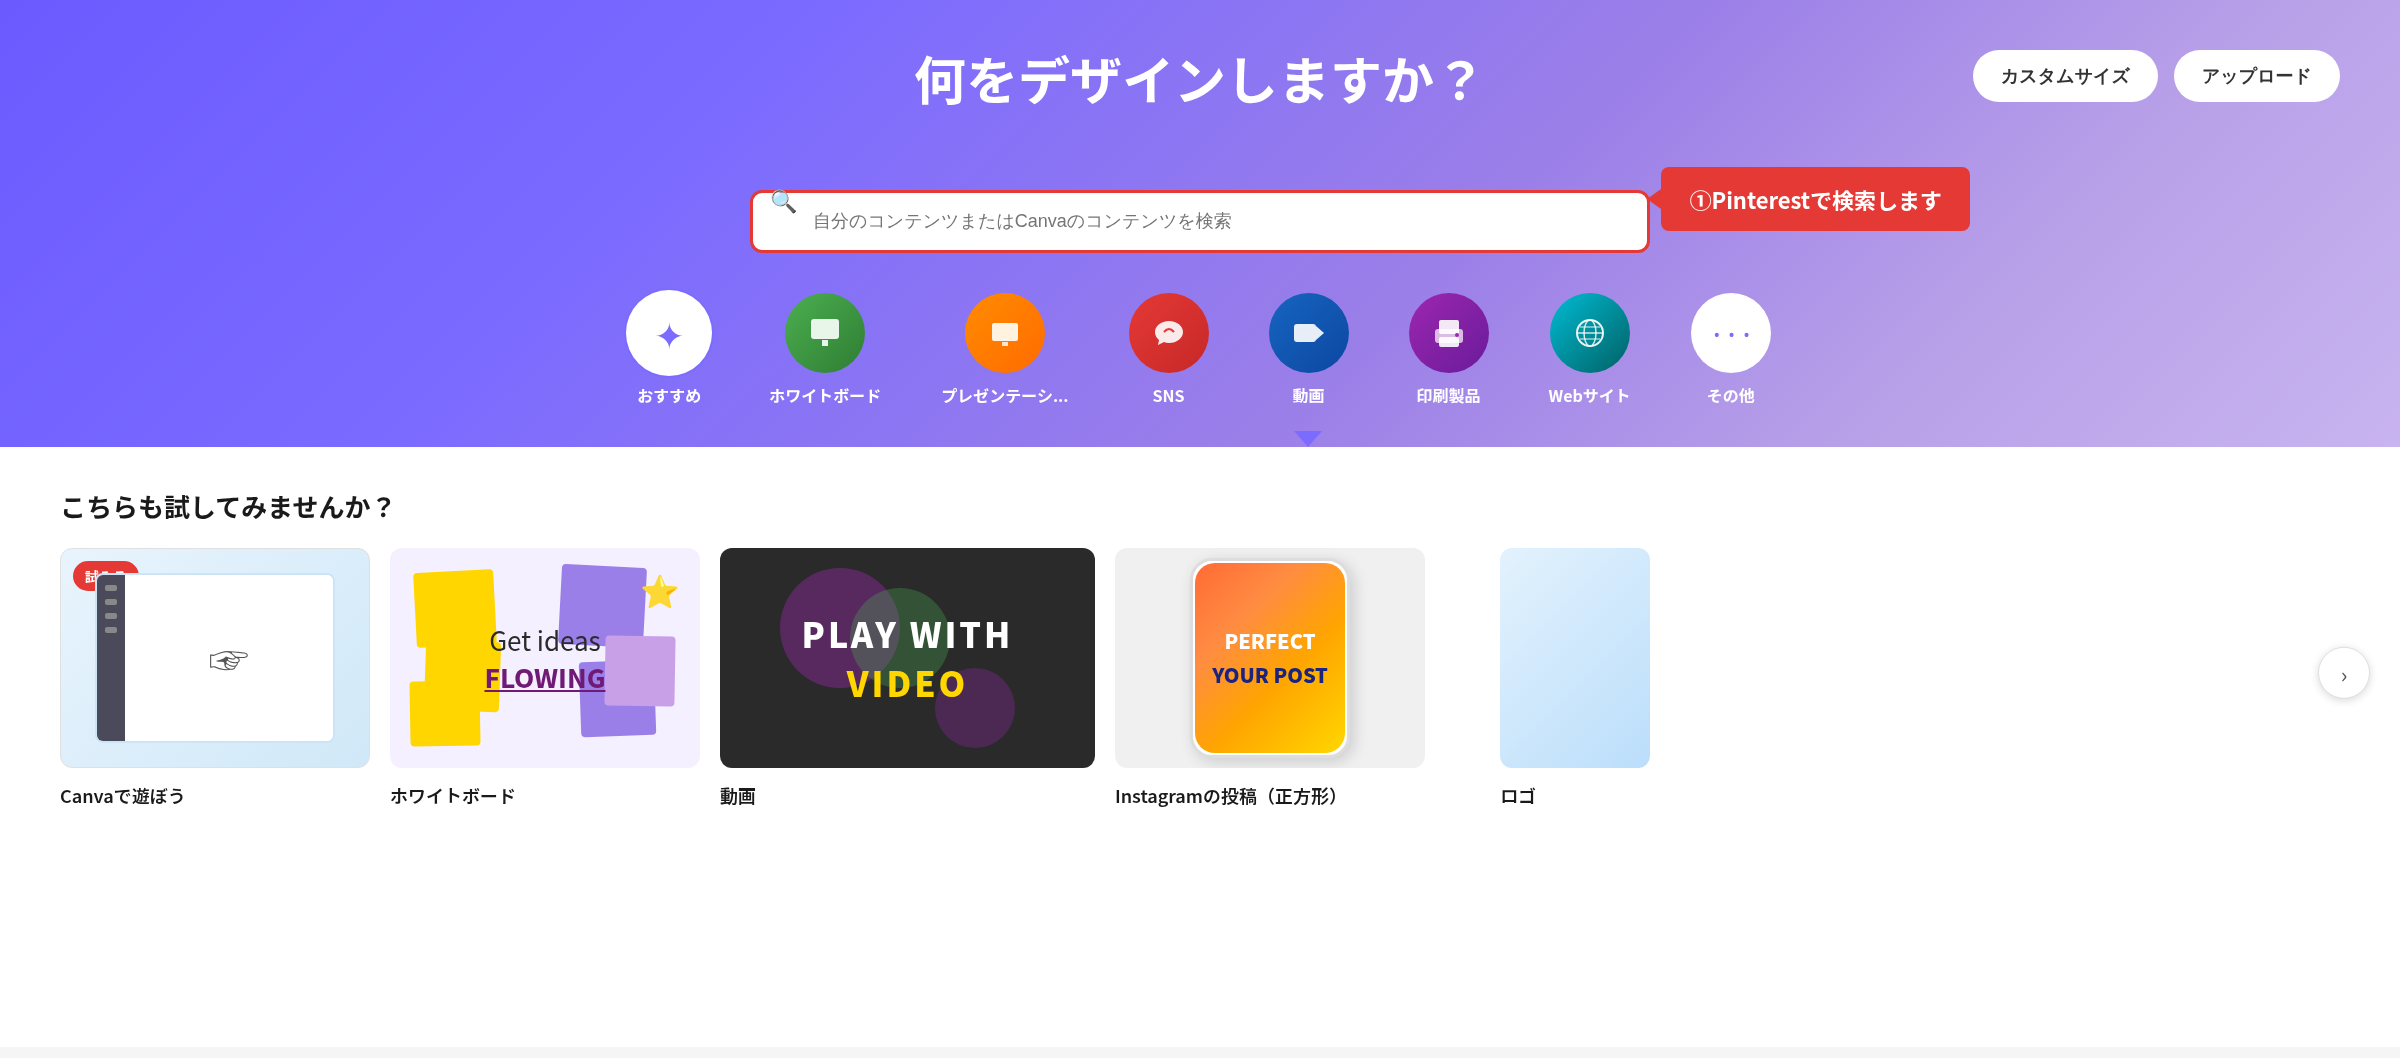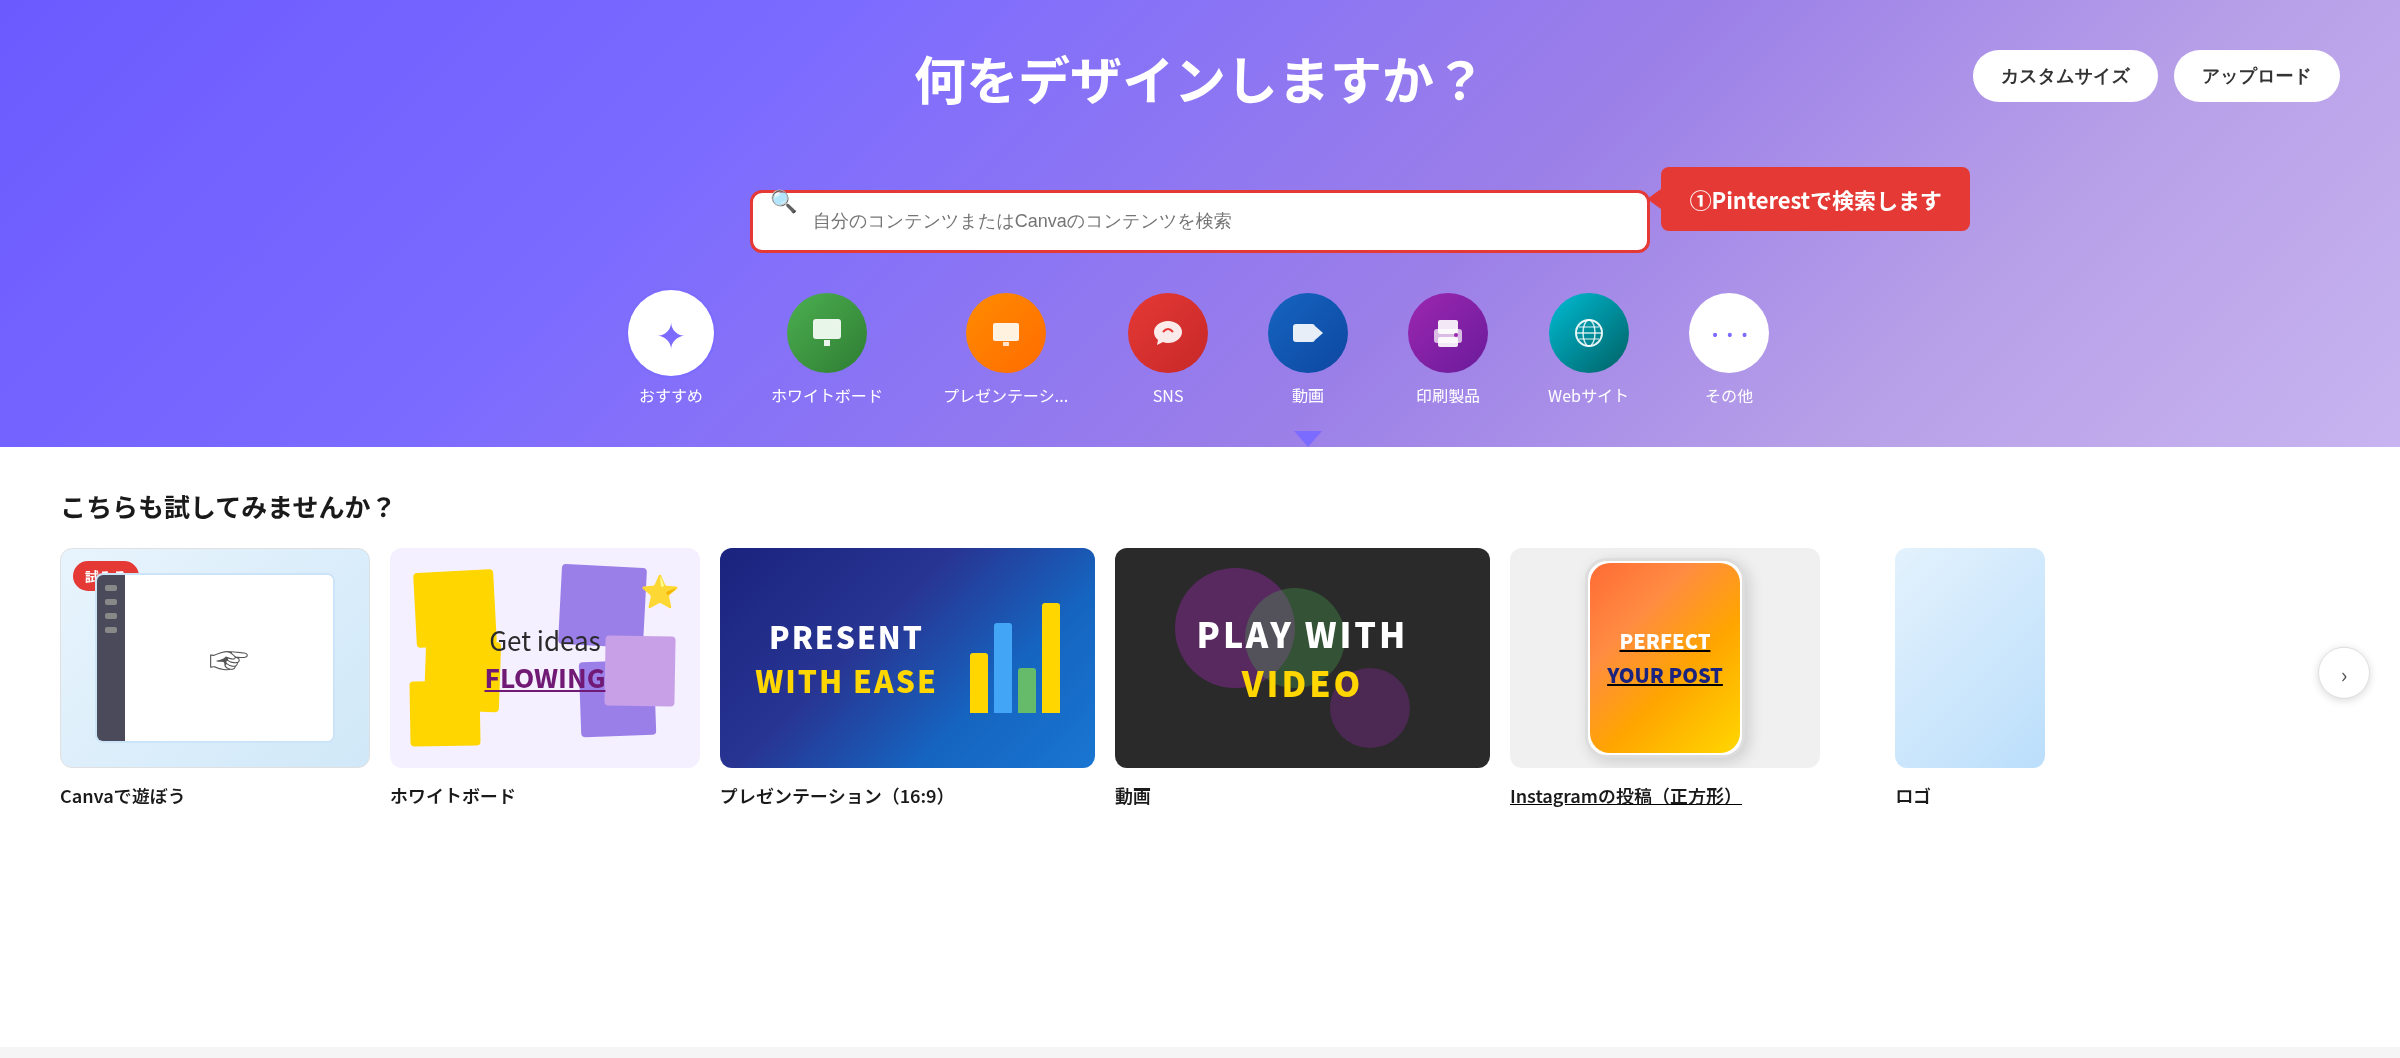--- a/index.html
+++ b/index.html
@@ -144,21 +144,21 @@
     }
 
     .category-icon-circle.active {
       background: white;
       box-shadow: 0 0 0 3px white, 0 0 0 5px #7C6BFF;
     }
 
     .category-label {
       color: white;
       font-size: 16px;
-      font-weight: 400;
+      font-weight: 700;
       text-align: center;
     }
 
     .triangle-down {
       width: 0;
       height: 0;
       border-left: 14px solid transparent;
       border-right: 14px solid transparent;
       border-top: 16px solid #7C6BFF;
       position: relative;
@@ -437,21 +437,20 @@
       font-size: 34px;
       font-weight: 900;
       color: #FFD600;
       display: block;
       letter-spacing: 3px;
     }
 
     
     .card-instagram {
       width: 365px;
-      text-decoration: underline;
     }
 
     .card-instagram .card-thumbnail {
       width: 310px;
       height: 220px;
       background: #f0f0f0;
       display: flex;
       align-items: center;
       justify-content: center;
       position: relative;
@@ -683,37 +682,20 @@
           <span class="star-badge">⭐</span>
           <div class="get-ideas-text">
             <span class="get-ideas-main">Get ideas</span>
             <span class="get-ideas-flowing">FLOWING</span>
           </div>
         </div>
       </div>
       <span class="card-label">ホワイトボード</span>
     </div>
 
-    <div class="card-item card-presentation">
-      <div class="card-thumbnail">
-        <div class="present-row" style="gap:12px; padding: 0 20px;">
-          <div class="present-text-mock">
-            <span class="present-main">PRESENT</span>
-            <span class="present-sub">WITH EASE</span>
-          </div>
-          <div class="bar-chart-mock">
-            <div class="bar bar-1"></div>
-            <div class="bar bar-2"></div>
-            <div class="bar bar-3"></div>
-            <div class="bar bar-4"></div>
-          </div>
-        </div>
-      </div>
-      <span class="card-label">プレゼンテーション（16:9）</span>
-    </div>
 
     <div class="card-item card-video">
       <div class="card-thumbnail">
         <div class="video-bg-circles">
           <div class="vc1"></div>
           <div class="vc2"></div>
           <div class="vc3"></div>
         </div>
         <div class="play-with-text">
           <span class="play-main">PLAY WITH</span>

